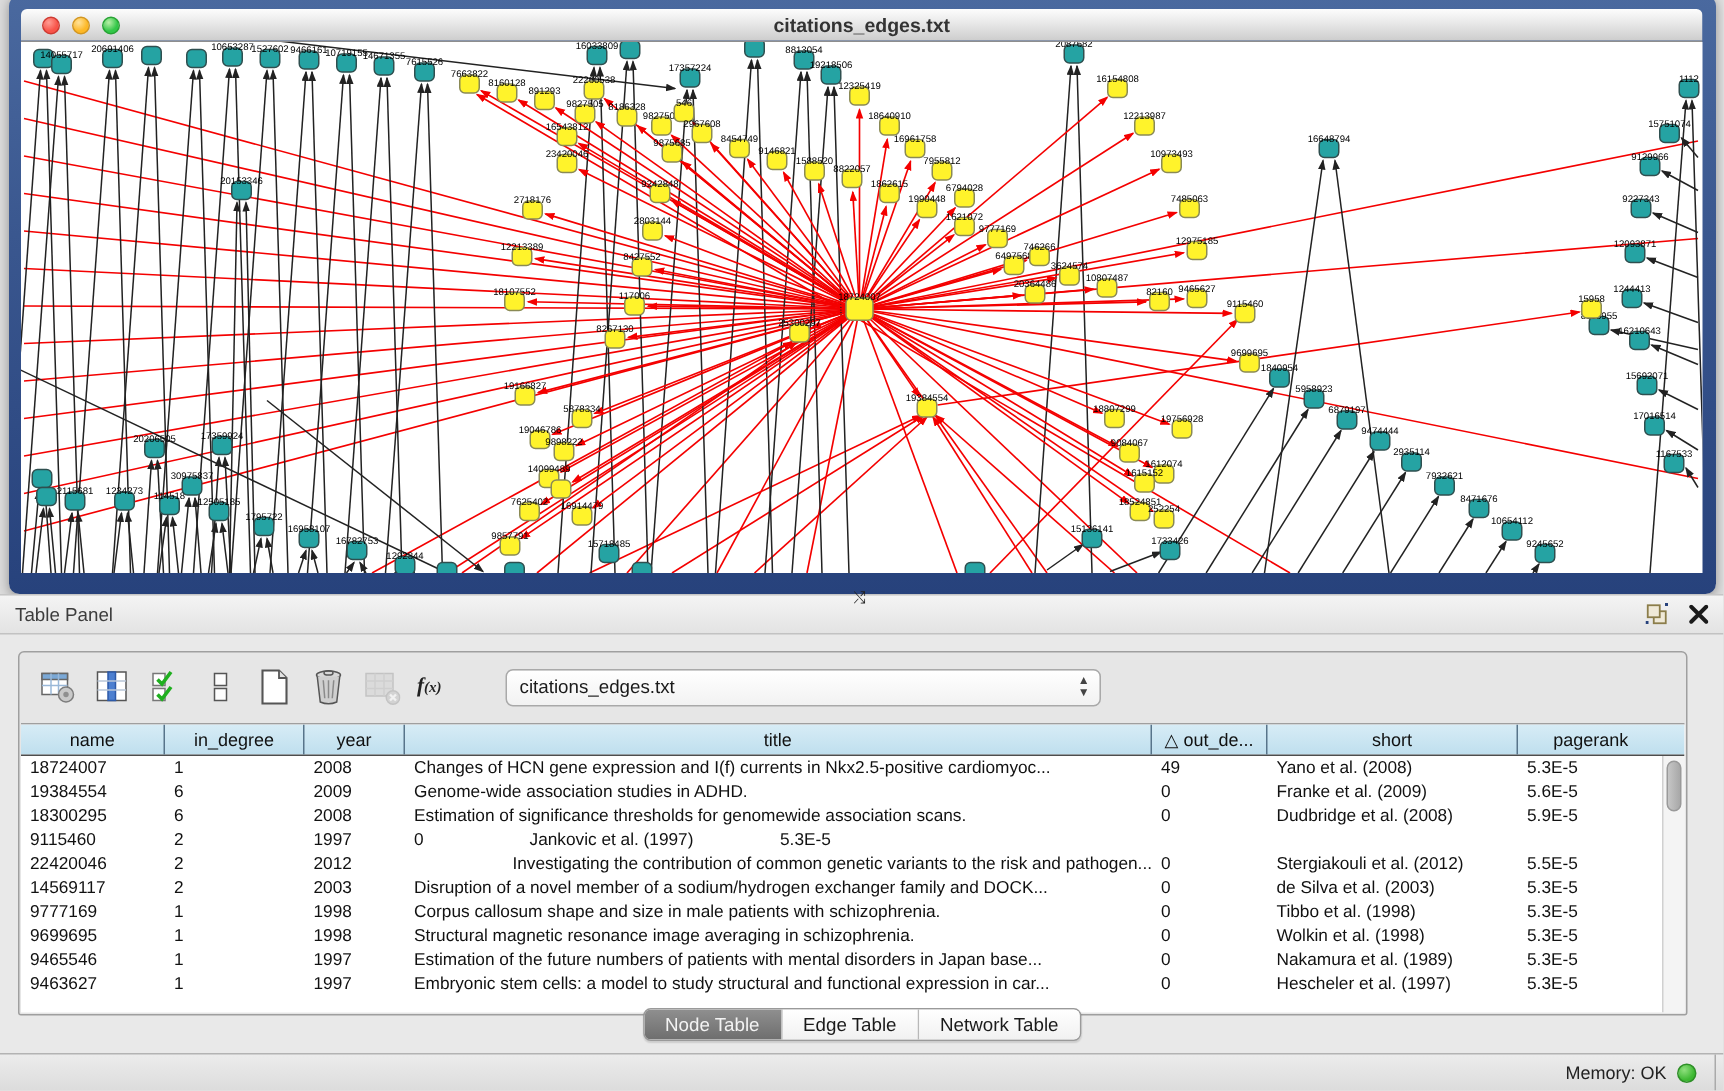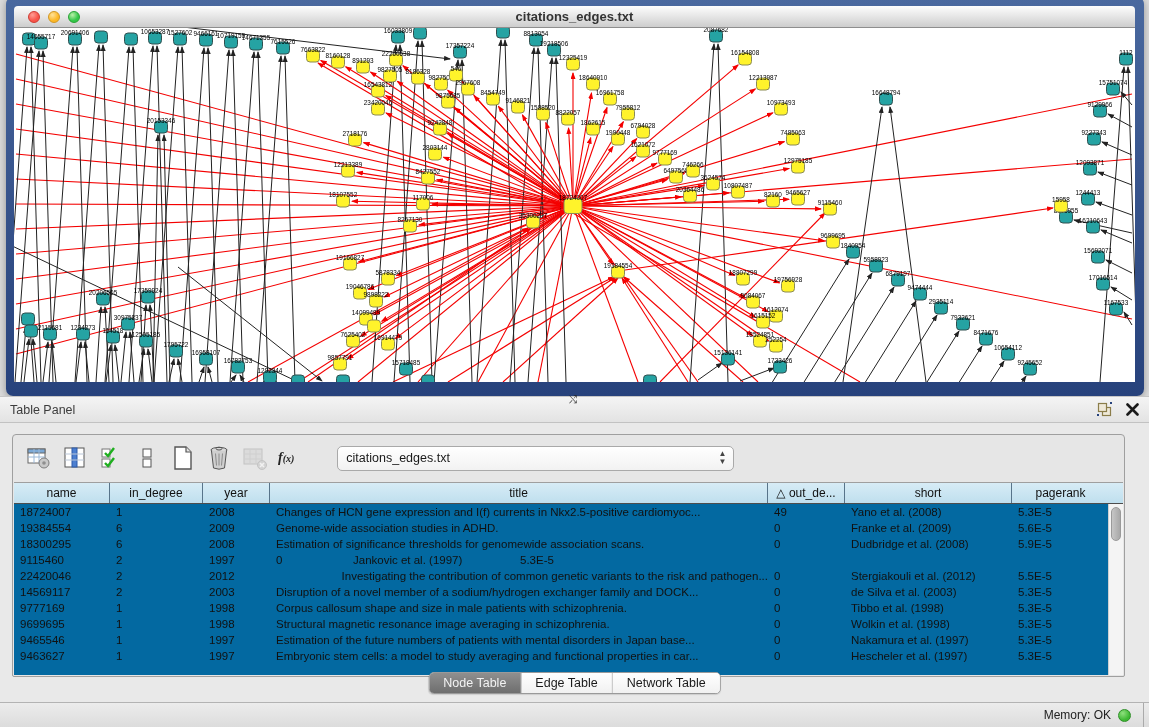--- a/index.html
+++ b/index.html
@@ -31,21 +31,21 @@
   #tp-box { position:absolute; left:12px; top:38px; width:1113px; height:243px;
     border:1px solid #9f9f9f; border-radius:4px 4px 2px 2px; background:#e6e6e6; }
   #tp-toolbar { height:46px; display:flex; align-items:center; padding:0 8px; }
   .tbi { margin:0 5px; display:flex; align-items:center; justify-content:center; width:26px; height:26px; }
   .tbi svg { display:block; }
   #fx-icon { font-family:"Liberation Serif", serif; font-style:italic; font-size:14px; color:#222; font-weight:bold; width:auto; }
   #table-select { margin-left:38px; width:397px; height:25px; background:linear-gradient(180deg,#ffffff,#f2f2f2);
     border:1px solid #a9a9a9; border-radius:5px; display:flex; align-items:center; padding:0 8px; font-size:12.5px; color:#1a1a1a; position:relative; }
   #table-select .stepper { position:absolute; right:7px; top:3px; display:flex; flex-direction:column; align-items:center; line-height:8px; font-size:8px; color:#444; }
 
-  #tp-table { position:absolute; left:1px; top:47px; right:1px; bottom:1px; background:#0369a1; border-top:1px solid #9f9f9f; overflow:hidden; }
+  #tp-table { position:absolute; left:1px; top:47px; right:1px; bottom:1px; background:#ffffff; border-top:1px solid #9f9f9f; overflow:hidden; }
   #thead { display:flex; height:21px; background:linear-gradient(180deg,#d7ecf6,#bfdfee); border-bottom:1px solid #4d4d4d; }
   .th { font-size:12px; color:#111; display:flex; align-items:center; justify-content:center; border-right:1px solid #58748a; height:100%; }
   .th:last-child { border-right:none; }
   #tbody .tr { display:flex; height:16px; }
   .td { font-size:11.5px; color:#111; line-height:16px; padding-left:6px; white-space:nowrap; overflow:hidden; }
   #vscroll { position:absolute; right:0; top:21px; bottom:0; width:15px; background:#f4f4f4; border-left:1px solid #d0d0d0; }
   #vthumb { position:absolute; left:2px; top:3px; width:10px; height:34px; border-radius:5px; background:linear-gradient(90deg,#c6c6c6,#a8a8a8); border:1px solid #9a9a9a; }
 
   
   #tp-tabs { position:absolute; left:50%; transform:translateX(-50%); top:276px; display:flex; height:22px;
@@ -943,28 +943,28 @@
               <div class="td" style="width: 77px;">0</div>
               <div class="td" style="width: 167px;">Wolkin et al. (1998)</div>
               <div class="td" style="width: 97px;">5.3E-5</div>
             </div>
             <div class="tr">
               <div class="td" style="width: 96px;">9465546</div>
               <div class="td" style="width: 93px;">1</div>
               <div class="td" style="width: 67px;">1997</div>
               <div class="td" style="width: 498px;">Estimation of the future numbers of patients with mental disorders in Japan base...</div>
               <div class="td" style="width: 77px;">0</div>
-              <div class="td" style="width: 167px;">Nakamura et al. (1997)</div>
+              <div class="td" style="width: 167px;">Nakamura et al. (1989)</div>
               <div class="td" style="width: 97px;">5.3E-5</div>
             </div>
             <div class="tr">
               <div class="td" style="width: 96px;">9463627</div>
               <div class="td" style="width: 93px;">1</div>
               <div class="td" style="width: 67px;">1997</div>
-              <div class="td" style="width: 498px;">Embryonic stem cells: a model to study averaging and functional properties in car...</div>
+              <div class="td" style="width: 498px;">Embryonic stem cells: a model to study structural and functional expression in car...</div>
               <div class="td" style="width: 77px;">0</div>
               <div class="td" style="width: 167px;">Hescheler et al. (1997)</div>
               <div class="td" style="width: 97px;">5.3E-5</div>
             </div>
           </div>
         <div id="vscroll">
           <div id="vthumb"></div>
         </div>
       </div>
     </div>

